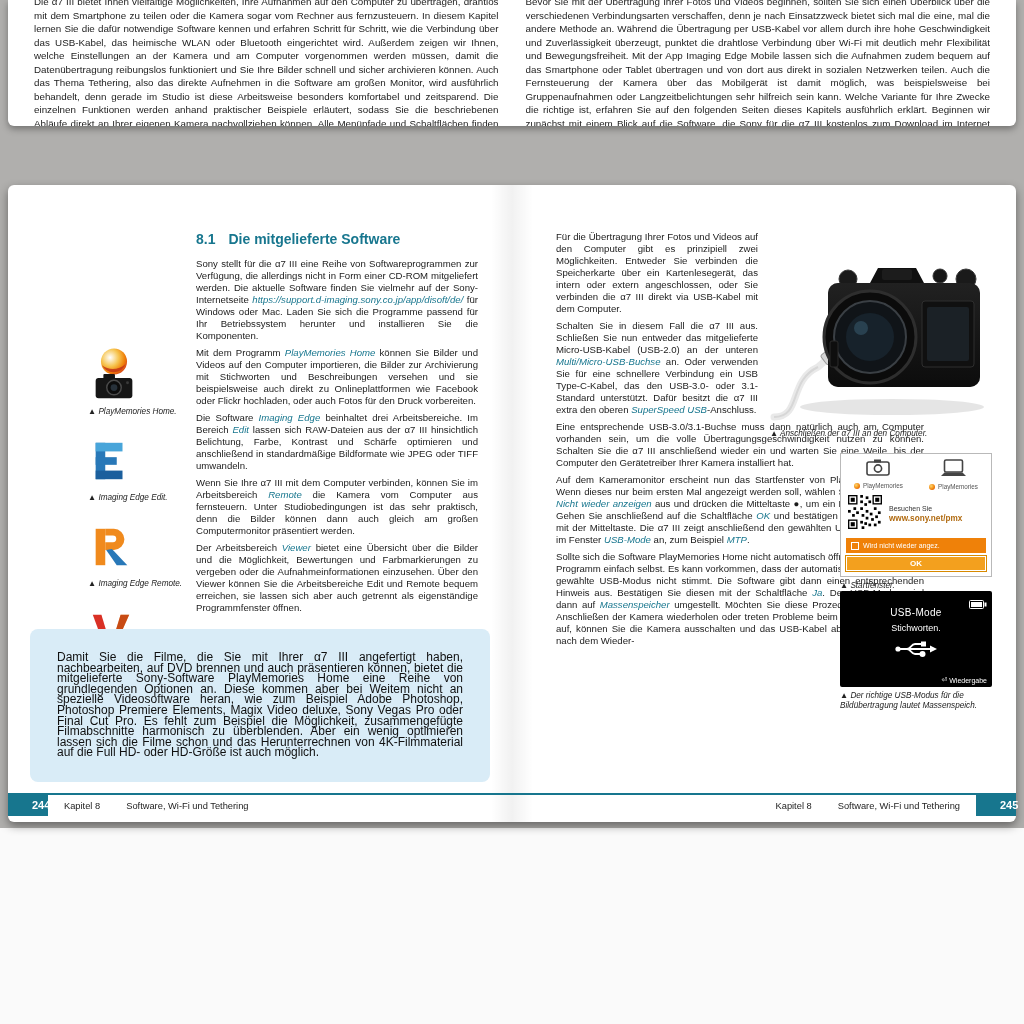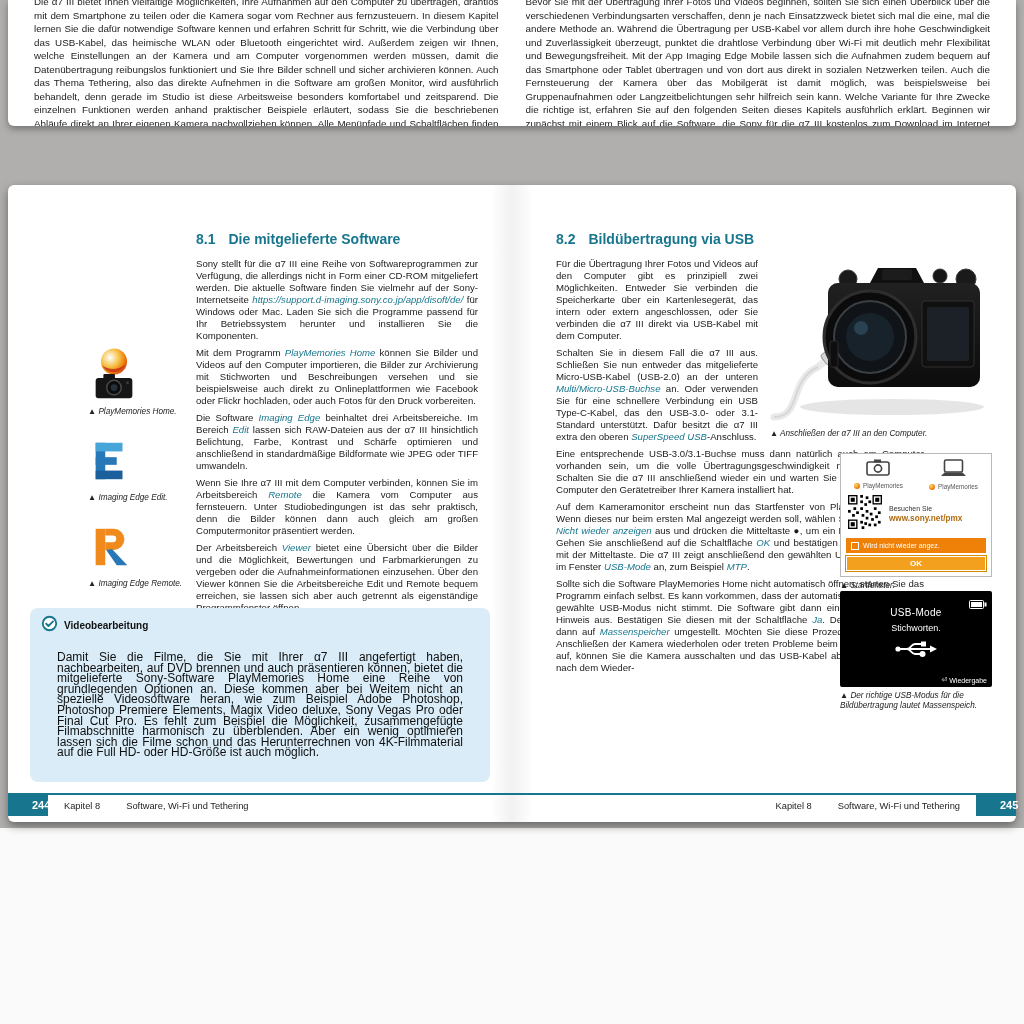--- a/index.html
+++ b/index.html
@@ -209,47 +209,35 @@
           </h2>
           <p class="body"><span>Sony stellt für die α7 III eine Reihe von Softwareprogrammen zur Verfügung, die allerdings nicht in Form einer CD-ROM mitgeliefert werden. Die aktuelle Software finden Sie vielmehr auf der Sony-Internetseite </span><span class="seg-link">https://support.d-imaging.sony.co.jp/app/disoft/de/</span><span> für Windows oder Mac. Laden Sie sich die Programme passend für Ihr Betriebssystem herunter und installieren Sie die Komponenten.</span></p>
           <p class="body"><span>Mit dem Programm </span><span class="seg-em">PlayMemories Home</span><span> können Sie Bilder und Videos auf den Computer importieren, die Bilder zur Archivierung mit Stichworten und Beschreibungen versehen und sie beispielsweise auch direkt zu Onlineplattformen wie Facebook oder Flickr hochladen, oder auch Fotos für den Druck vorbereiten.</span></p>
           <p class="body"><span>Die Software </span><span class="seg-em">Imaging Edge</span><span> beinhaltet drei Arbeitsbereiche. Im Bereich </span><span class="seg-em">Edit</span><span> lassen sich RAW-Dateien aus der α7 III hinsichtlich Belichtung, Farbe, Kontrast und Schärfe optimieren und anschließend in standardmäßige Bildformate wie JPEG oder TIFF umwandeln.</span></p>
           <p class="body"><span>Wenn Sie Ihre α7 III mit dem Computer verbinden, können Sie im Arbeitsbereich </span><span class="seg-em">Remote</span><span> die Kamera vom Computer aus fernsteuern. Unter Studiobedingungen ist das sehr praktisch, denn die Bilder können dann auch gleich am großen Computermonitor präsentiert werden.</span></p>
           <p class="body"><span>Der Arbeitsbereich </span><span class="seg-em">Viewer</span><span> bietet eine Übersicht über die Bilder und die Möglichkeit, Bewertungen und Farbmarkierungen zu vergeben oder die Aufnahmeinformationen einzusehen. Über den Viewer können Sie die Arbeitsbereiche Edit und Remote bequem erreichen, sie lassen sich aber auch getrennt als eigenständige Programmfenster öffnen.</span></p>
         </div>
       </div>
 
       <div class="infobox">
-        <div class="infobox-head">
-          <span>
-            <svg width="17" height="17" viewBox="0 0 24 24" aria-hidden="true">
-              <circle cx="12" cy="12" r="9.5" fill="#ffffff" stroke="#17768e" stroke-width="2.6"></circle>
-              <path d="M7.2 12.2 l3.3 3.3 L17 9" stroke="#17768e" stroke-width="2.6" fill="none" stroke-linecap="round" stroke-linejoin="round"></path>
-            </svg>
-          </span>
-          <span class="infobox-title">Videobearbeitung</span>
-        </div>
         <p class="infobox-text">Damit Sie die Filme, die Sie mit Ihrer α7 III angefertigt haben, nachbearbeiten, auf DVD brennen und auch präsentieren können, bietet die mitgelieferte Sony-Software PlayMemories Home eine Reihe von grundlegenden Optionen an. Diese kommen aber bei Weitem nicht an spezielle Videosoftware heran, wie zum Beispiel Adobe Photoshop, Photoshop Premiere Elements, Magix Video deluxe, Sony Vegas Pro oder Final Cut Pro. Es fehlt zum Beispiel die Möglichkeit, zusammengefügte Filmabschnitte harmonisch zu überblenden. Aber ein wenig optimieren lassen sich die Filme schon und das Herunterrechnen von 4K-Filmmaterial auf die Full HD- oder HD-Größe ist auch möglich.</p>
       </div>
 
       <footer class="page-footer">
         <div class="footer-row left">
           <span class="pagenum-block">244</span>
           <span class="footer-chapter">Kapitel 8</span>
           <span class="footer-title">Software, Wi-Fi und Tethering</span>
         </div>
       </footer>
     </section>
 
     <section class="page page-right">
       <div class="page-body">
 
-        <h2 class="section-heading">
-          <span class="sec-num">8.2</span><span>Bildübertragung via USB</span>
-        </h2>
 
         <p class="body narrow"><span>Für die Übertragung Ihrer Fotos und Videos auf den Computer gibt es prinzipiell zwei Möglichkeiten. Entweder Sie verbinden die Speicherkarte über ein Kartenlesegerät, das intern oder extern angeschlossen, oder Sie verbinden die α7 III direkt via USB-Kabel mit dem Computer.</span></p>
         <p class="body narrow"><span>Schalten Sie in diesem Fall die α7 III aus. Schließen Sie nun entweder das mitgelieferte Micro-USB-Kabel (USB-2.0) an der unteren </span><span class="seg-em">Multi/Micro-USB-Buchse</span><span> an. Oder verwenden Sie für eine schnellere Verbindung ein USB Type-C-Kabel, das den USB-3.0- oder 3.1-Standard unterstützt. Dafür besitzt die α7 III extra den oberen </span><span class="seg-em">SuperSpeed USB</span><span>-Anschluss.</span></p>
         <p class="body medium"><span>Eine entsprechende USB-3.0/3.1-Buchse muss dann natürlich auch am Computer vorhanden sein, um die volle Übertragungsgeschwindigkeit nutzen zu können. Schalten Sie die α7 III anschließend wieder ein und warten Sie eine Weile, bis der Computer den Gerätetreiber Ihrer Kamera installiert hat.</span></p>
         <p class="body medium"><span>Auf dem Kameramonitor erscheint nun das Startfenster von PlayMemories Home. Wenn dieses nur beim ersten Mal angezeigt werden soll, wählen Sie die Schaltfläche </span><span class="seg-em">Nicht wieder anzeigen</span><span> aus und drücken die Mitteltaste ●, um ein Häkchen zu setzen. Gehen Sie anschließend auf die Schaltfläche </span><span class="seg-em">OK</span><span> und bestätigen Sie diese ebenfalls mit der Mitteltaste. Die α7 III zeigt anschließend den gewählten USB-Verbindungstyp im Fenster </span><span class="seg-em">USB-Mode</span><span> an, zum Beispiel </span><span class="seg-em">MTP</span><span>.</span></p>
         <p class="body medium"><span>Sollte sich die Software PlayMemories Home nicht automatisch öffnen, starten Sie das Programm einfach selbst. Es kann vorkommen, dass der automatisch von der Kamera gewählte USB-Modus nicht stimmt. Die Software gibt dann einen entsprechenden Hinweis aus. Bestätigen Sie diesen mit der Schaltfläche </span><span class="seg-em">Ja</span><span>. Der USB-Modus wird dann auf </span><span class="seg-em">Massenspeicher</span><span> umgestellt. Möchten Sie diese Prozedur nicht bei jedem Anschließen der Kamera wiederholen oder treten Probleme beim Verbindungsaufbau auf, können Sie die Kamera ausschalten und das USB-Kabel abziehen. Stellen Sie nach dem Wieder-</span></p>
 
         <figure class="app-fig fig-camera">
           <div>
             <svg width="222" height="172" viewBox="0 0 222 172" aria-hidden="true">

